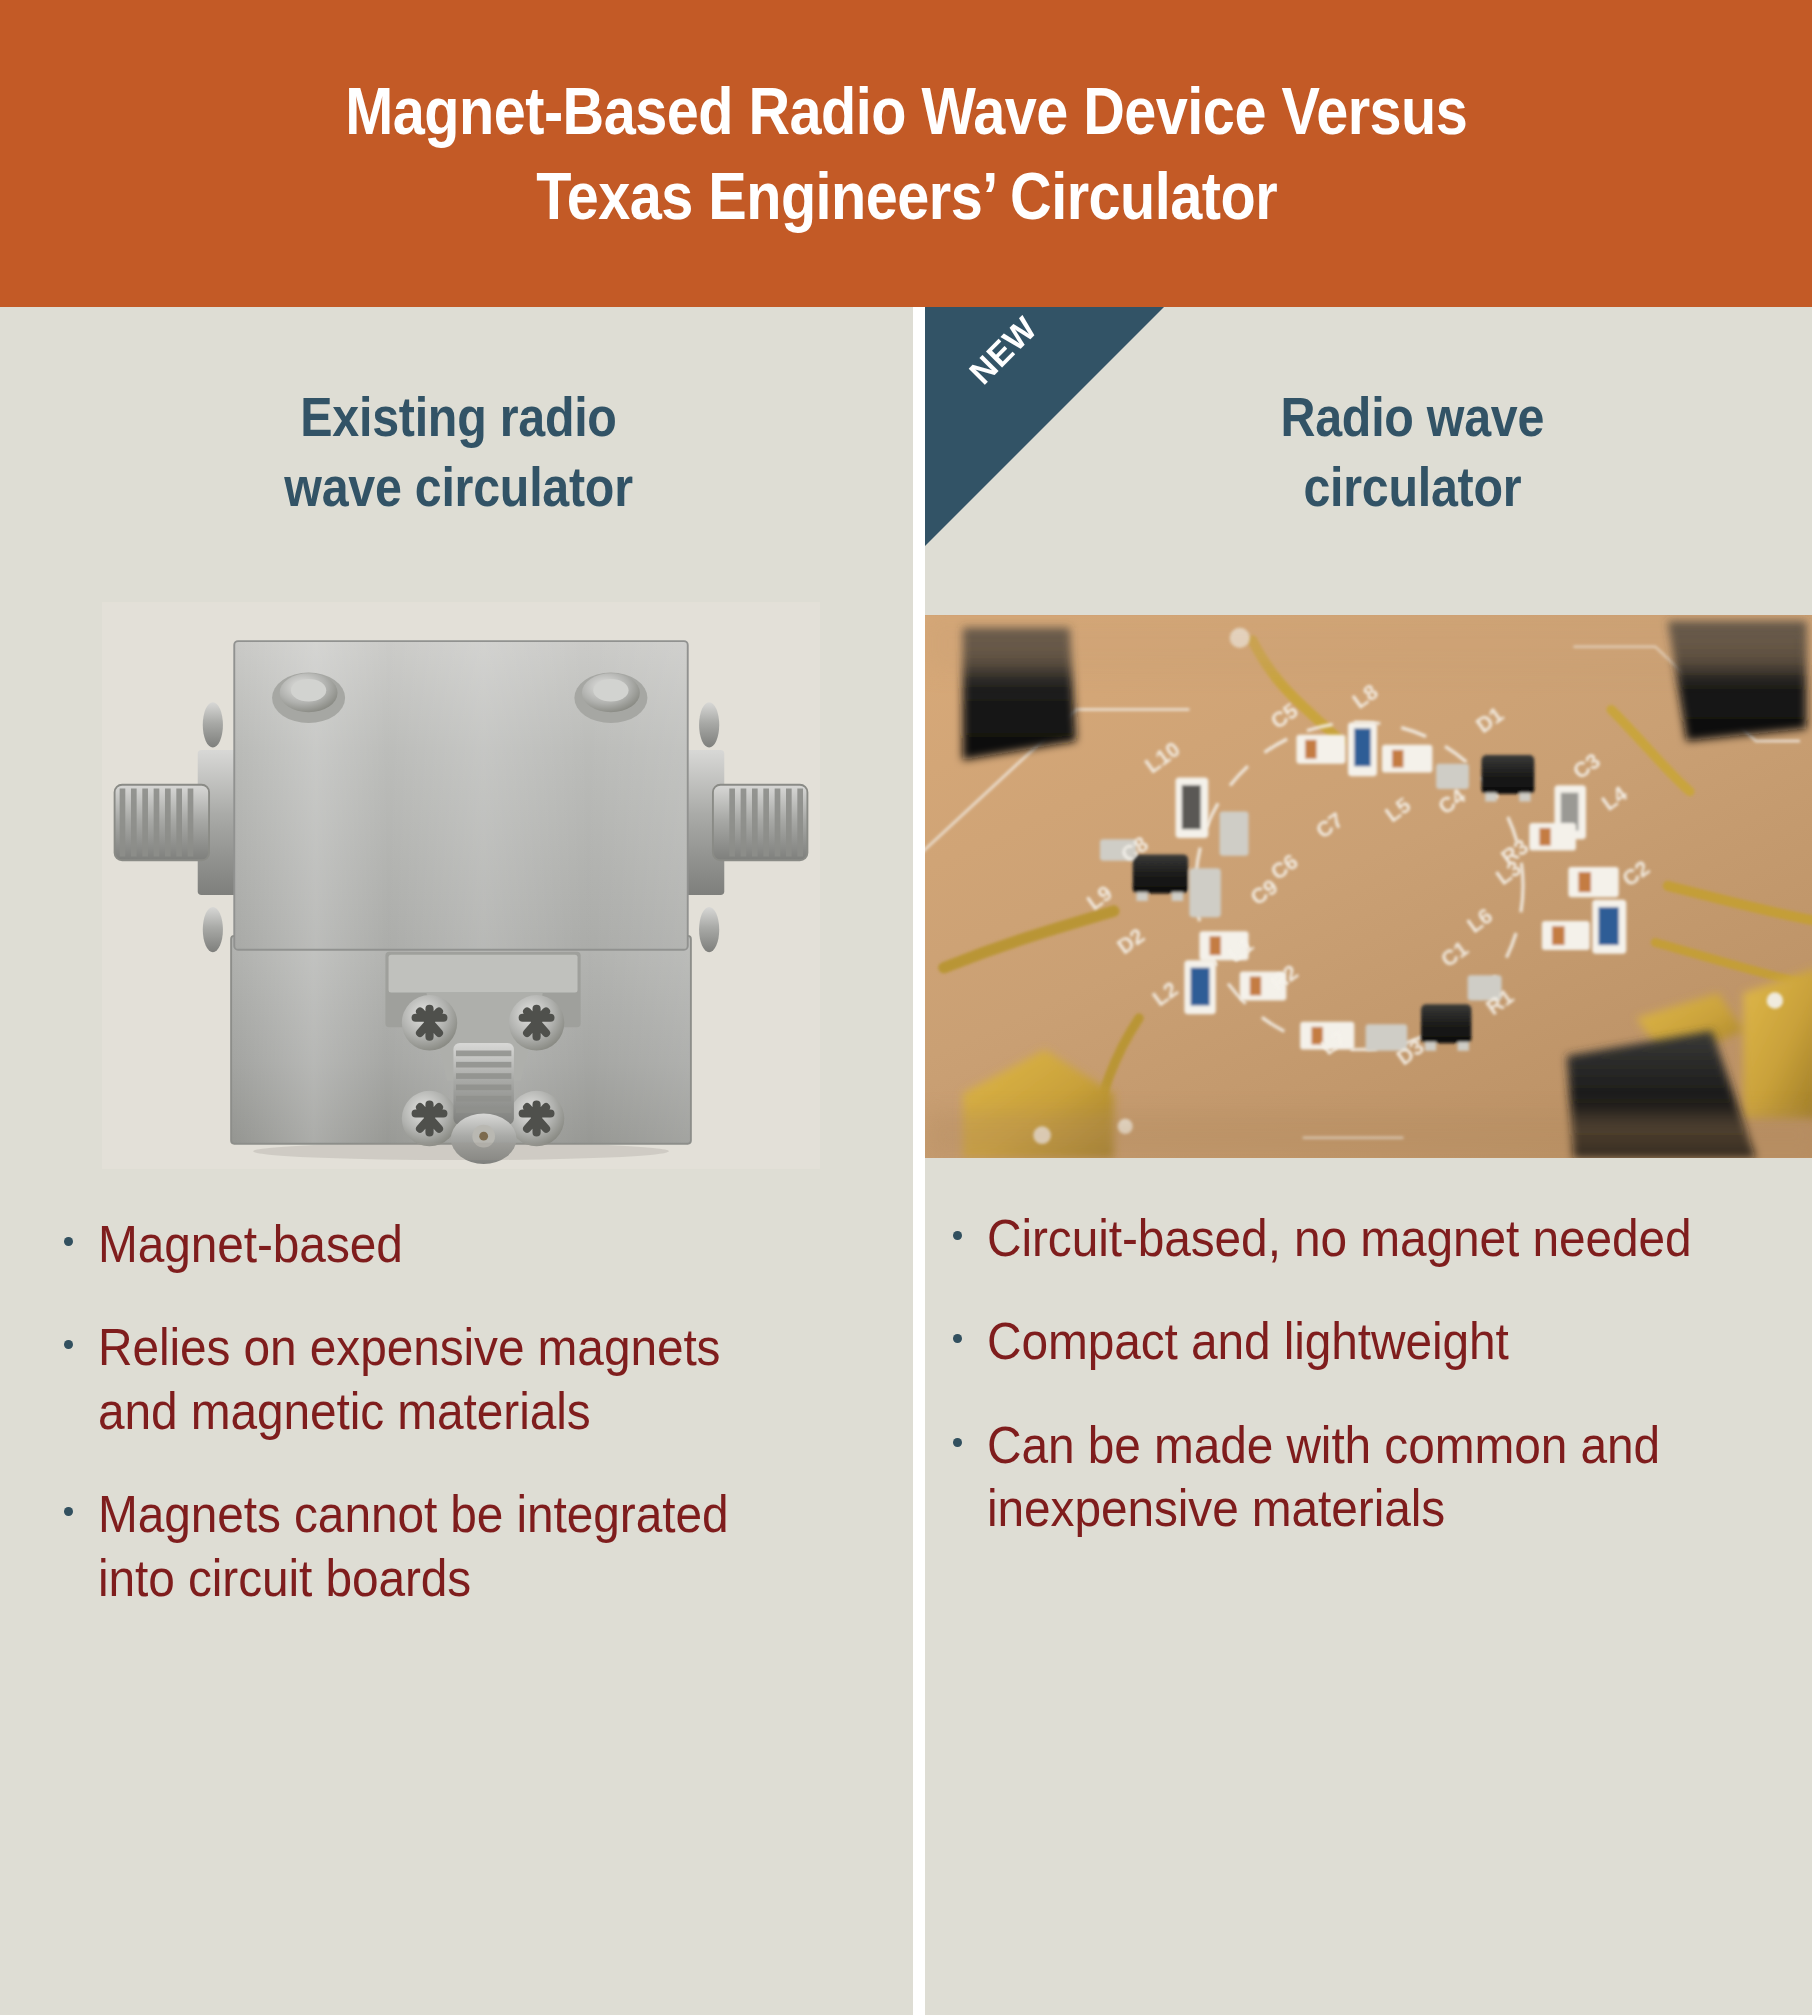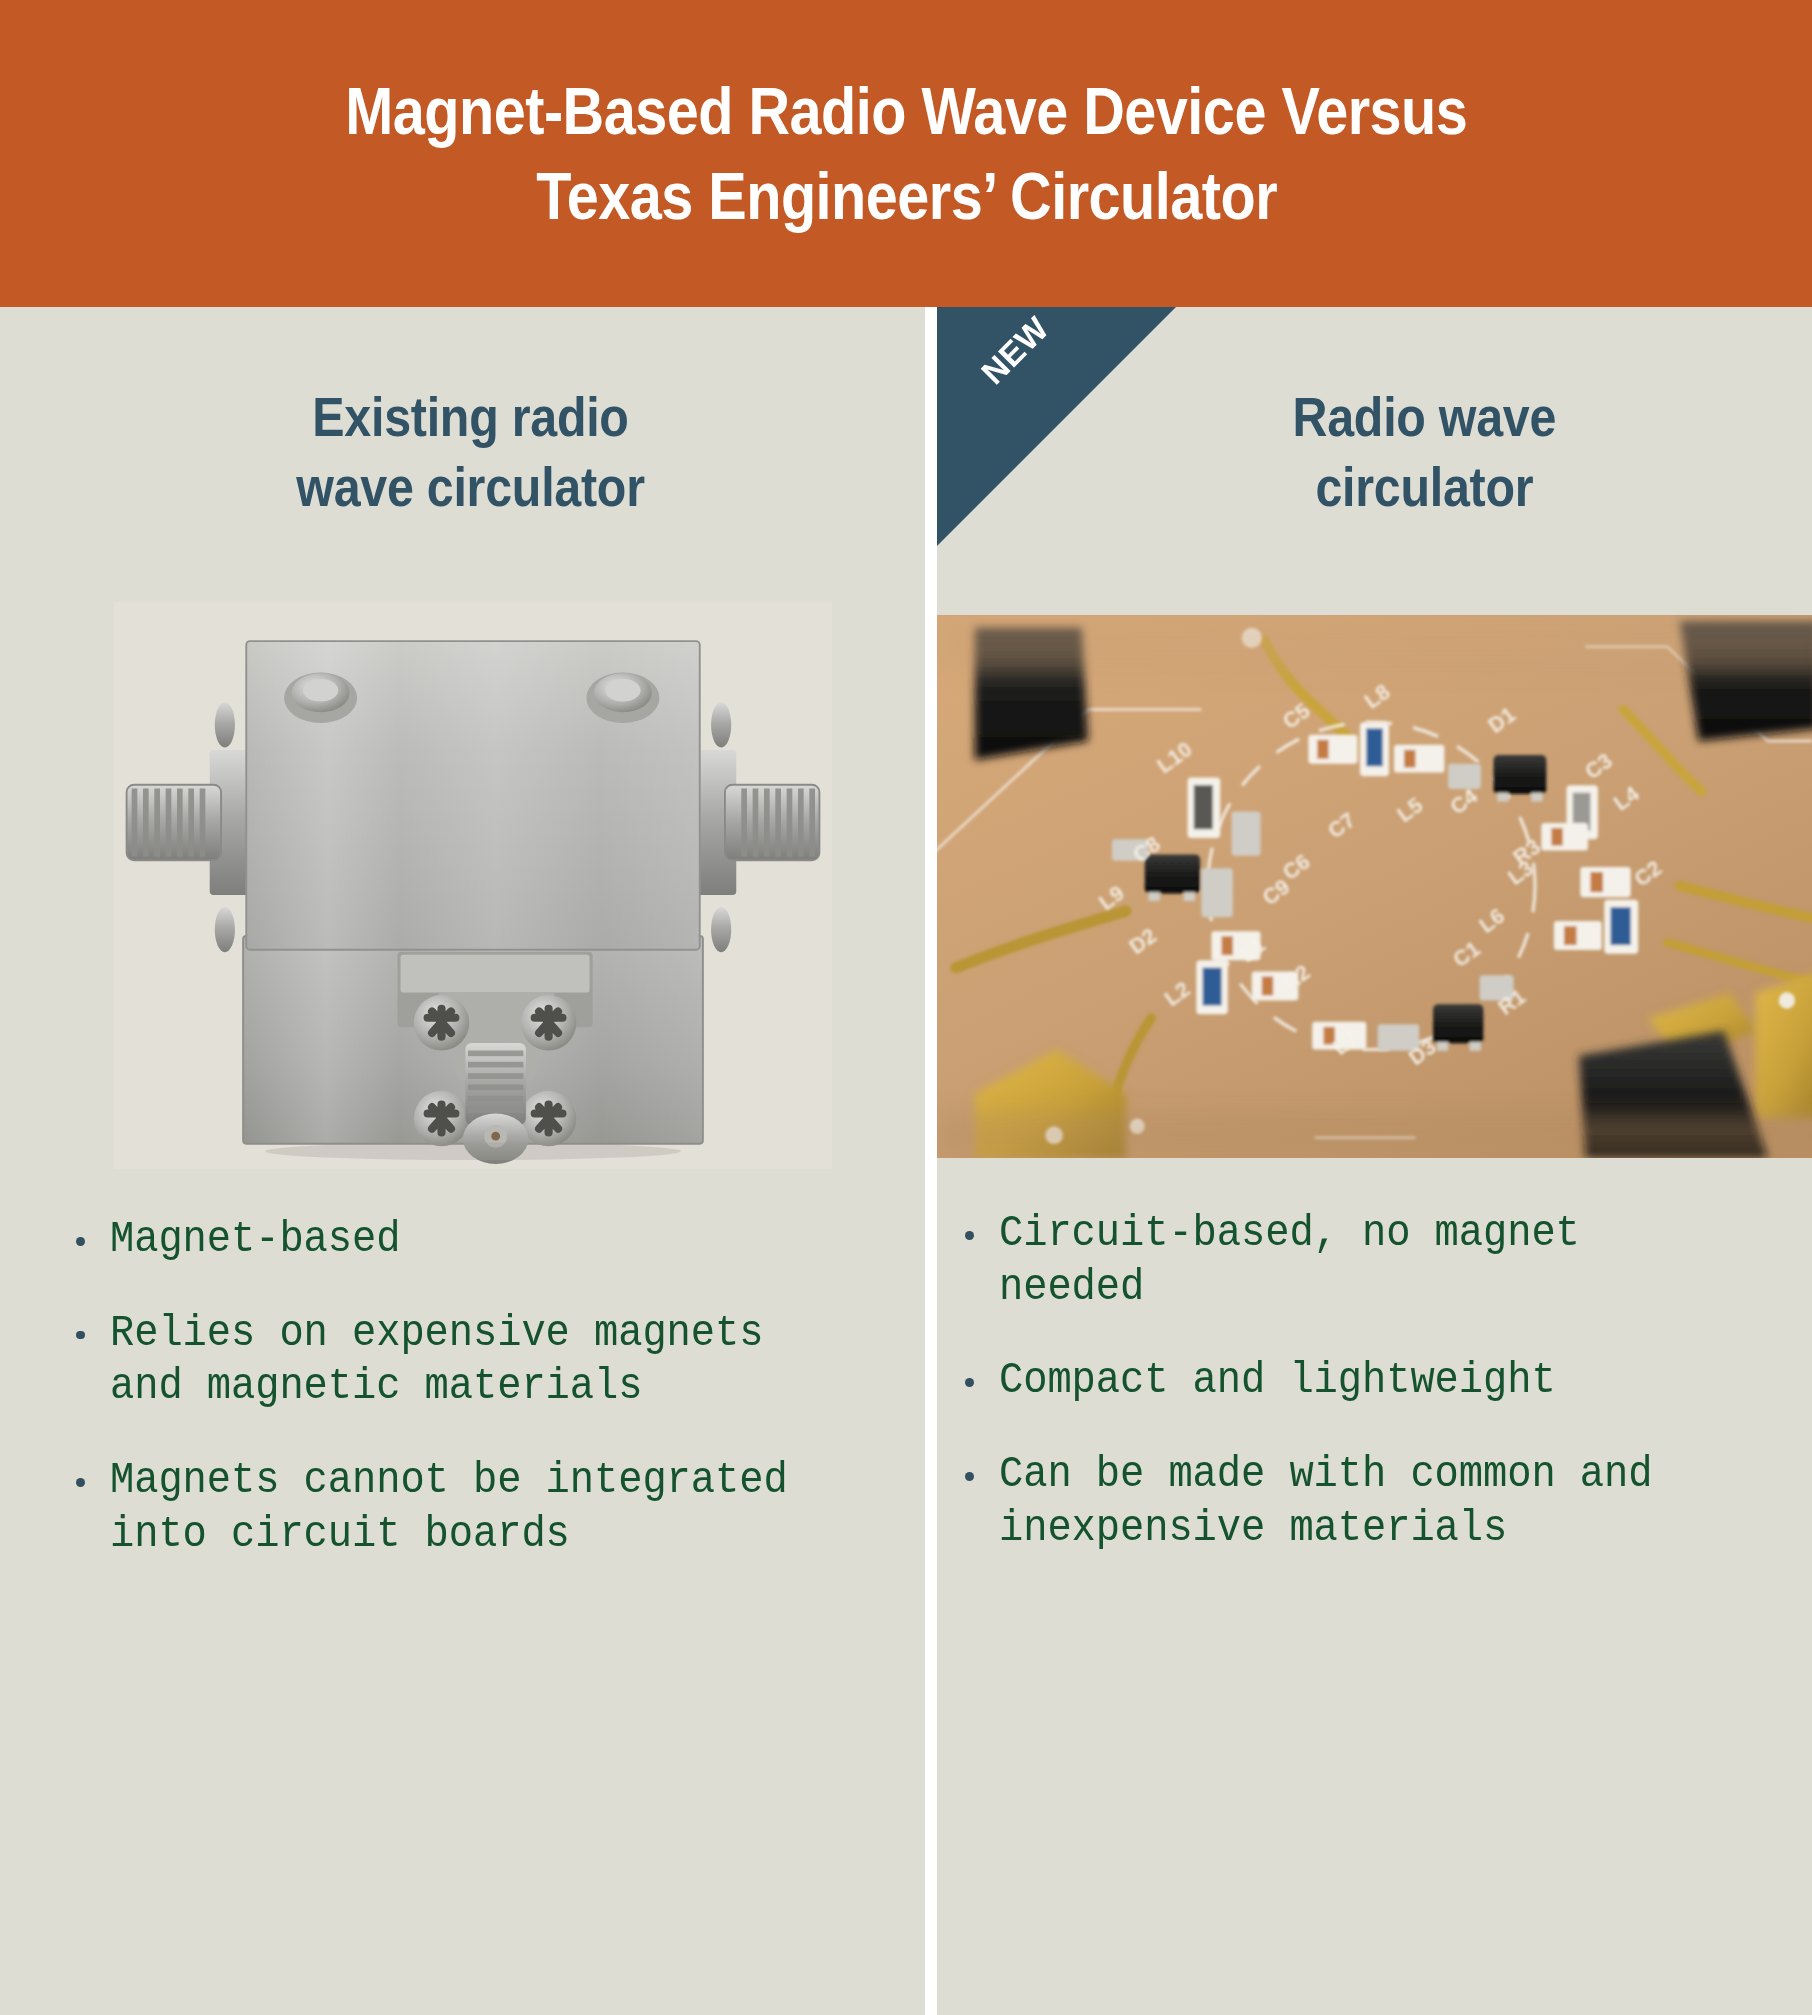--- a/index.html
+++ b/index.html
@@ -40,21 +40,21 @@
     letter-spacing: -0.6px;
     text-align: center;
     transform: scaleX(0.86);
     transform-origin: center;
     white-space: nowrap;
   }
 
   
   .body-area {
     position: absolute;
-    left: 16px; top: 307px;
+    left: 4px; top: 307px;
     width: 1656px;
     height: 1708px;
     background: #deddd4;
   }
 
   .divider {
     position: absolute;
     left: 909px;
     top: 0;
     width: 12px;
@@ -136,23 +136,23 @@
     width: 892px;
     height: 543px;
     background: #c9996a;
     overflow: hidden;
   }
 
   
   .bullets {
     position: absolute;
     width: 100%;
-    color: #14532d;
-    font-family: Liberation Mono, monospace;
-    font-size: 44px;
+    color: #7f1d1d;
+    font-family: Liberation Sans, sans-serif;
+    font-size: 52px;
     line-height: 1.22;
   }
   .bullets.left  { left: 0; top: 906px; padding: 0 69px 0 60px; }
   .bullets.right { left: 0; top: 900px; padding: 0 38px 0 28px; }
 
   .bullet-row {
     display: flex;
     align-items: flex-start;
     margin-bottom: 40px;
   }

